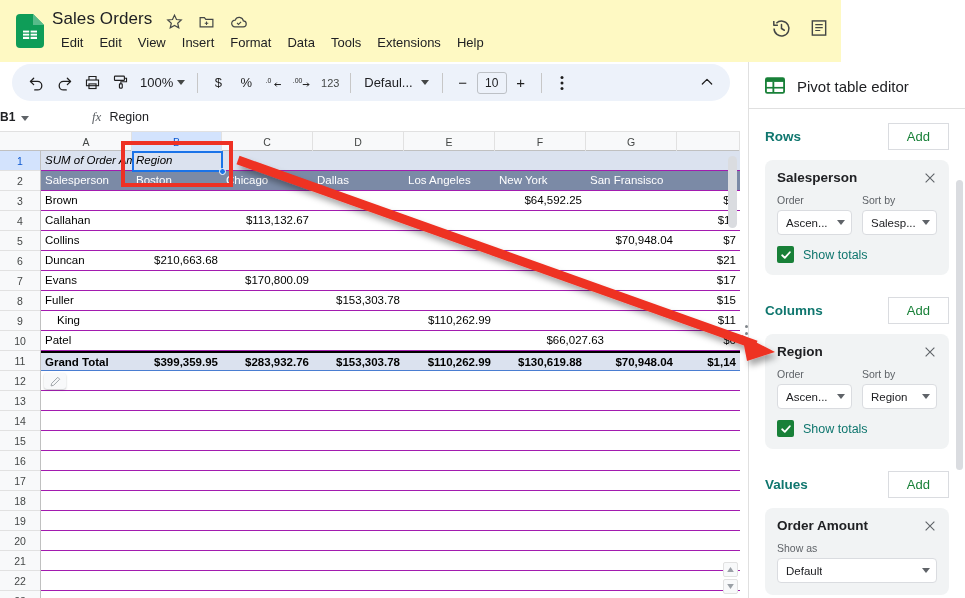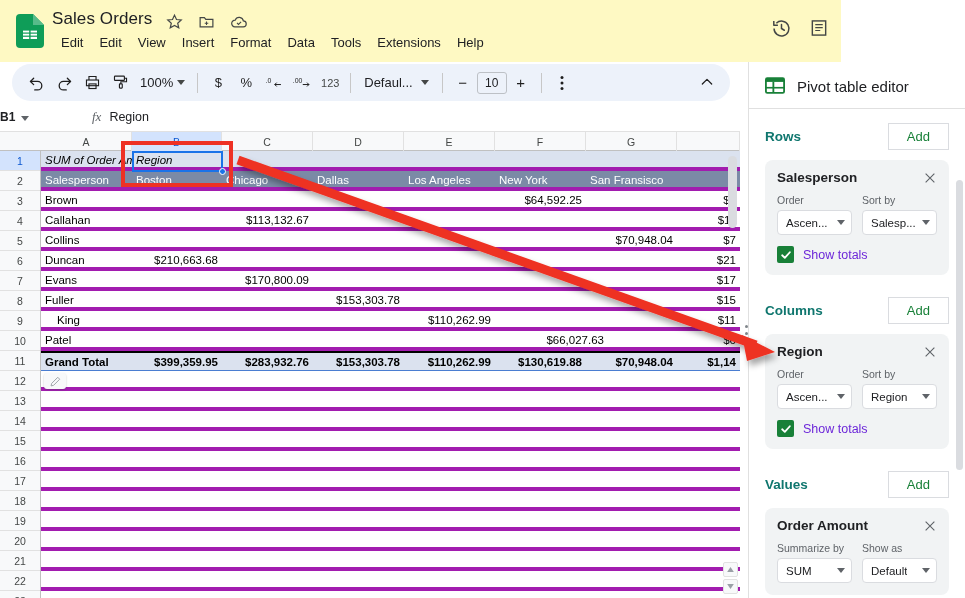--- a/index.html
+++ b/index.html
@@ -69,21 +69,21 @@
                  border-right: 1px solid #e1e1e1; }
   .colhead .ch.sel { background:#d3e3fd; color:#0b57d0; }
   .corner { position:absolute; left:0; top:0; width:41px; height:19px; background:#f8f9fa;
             border-right:1px solid #c0c0c0; border-bottom:1px solid #c0c0c0; }
   .rowhead { position:absolute; left:0; top:19px; width:41px; background:#f8f9fa;
              border-right:1px solid #c0c0c0; }
   .rowhead .rh { height: 20px; font-size:10.5px; color:#444746; display:flex;align-items:center;
                  justify-content:center; border-bottom:1px solid #e1e1e1; }
   .rowhead .rh.sel { background:#d3e3fd; color:#0b57d0; }
   .cells { position:absolute; left:41px; top:19px; width: 699px; }
-  .row { position: relative; height: 20px; border-bottom: 4px solid #a21caf; }
+  .row { position: relative; height: 20px; border-bottom: 1px solid #a21caf; }
   .cell { position:absolute; top:0; height:19px; font-size:11.5px; line-height:19px;
           padding: 0 4px; overflow: hidden; white-space: nowrap; color:#000; }
   .cell.right { text-align: right; }
   .row.hdr1 { background: #dbe2ef; }
   .row.hdr2 { background: #7b8aa6; }
   .row.hdr2 .cell { color: #ffffff; }
   .row.hdr1 .cell { font-style: italic; color:#000; }
   .row.total { background:#dbe2ef; border-top: 2px solid #000; border-bottom: 1px solid #4a7dd1; }
   .row.total .cell { font-weight: bold; }
   .pencil { position:absolute; left: 3px; top: 2px; width: 22px; height: 16px;
@@ -128,21 +128,21 @@
   .field-label { font-size: 10.5px; color:#5f6368; margin-bottom: 4px; }
   .select { background:#fff; border:1px solid #dadce0; border-radius:4px; height: 25px;
             display:flex; align-items:center; justify-content:space-between; padding: 0 6px 0 8px;
             font-size: 11.5px; color:#202124; }
   .select .sc { width:0;height:0;border-left:4px solid transparent;border-right:4px solid transparent;
                 border-top:5px solid #5f6368; flex:none; margin-left:4px;}
   .select span { overflow:hidden; white-space:nowrap; text-overflow: clip; }
   .totals { display:flex; align-items:center; gap: 9px; margin-top: 11px; }
   .cbox { width: 17px; height: 17px; background:#188038; border-radius: 2px;
           display:flex;align-items:center;justify-content:center; flex:none;}
-  .totals-label { font-size: 12.5px; color:#6d28d9; }
+  .totals-label { font-size: 12.5px; color:#0f766e; }
   .pscroll { position:absolute; right: 2px; top: 118px; width: 7px; height: 290px;
              background:#dadce0; border-radius:4px; }
 
   
   .anno-box { position:absolute; left: 121px; top: 141px; width: 112px; height: 46px;
               border: 4px solid #ee3124; pointer-events:none; }
   .anno-arrow { position:absolute; left: 0; top: 0; width: 965px; height: 598px; pointer-events:none; }
 </style>
 </head>
 <body>
@@ -548,27 +548,20 @@
         <div class="card-head">
           <div class="card-title">Order Amount</div>
           <div class="card-x">
             <svg width="14" height="14" viewBox="0 0 16 16" stroke="#5f6368" stroke-width="1.3">
                 <path d="M3 3l10 10M13 3L3 13"></path>
               </svg>
           </div>
         </div>
         <div class="fields">
           <div class="field">
-            <div class="field-label">Summarize by</div>
-            <div class="select">
-              <span>SUM</span>
-              <span class="sc"></span>
-            </div>
-          </div>
-          <div class="field">
             <div class="field-label">Show as</div>
             <div class="select">
               <span>Default</span>
               <span class="sc"></span>
             </div>
           </div>
         </div>
       </div>
     </div>
 

